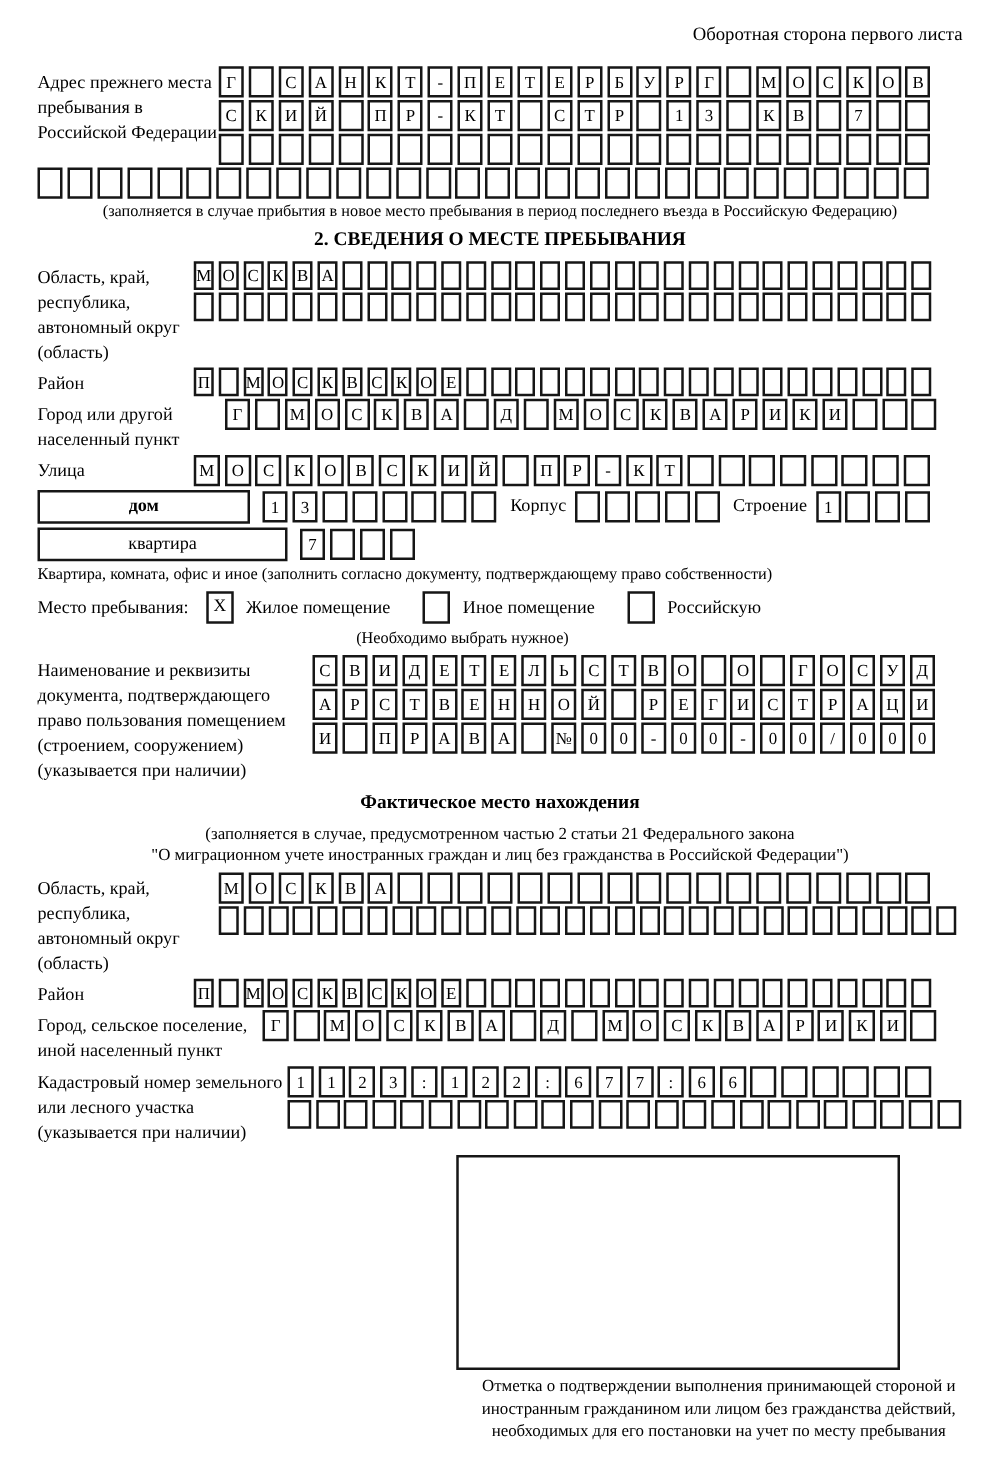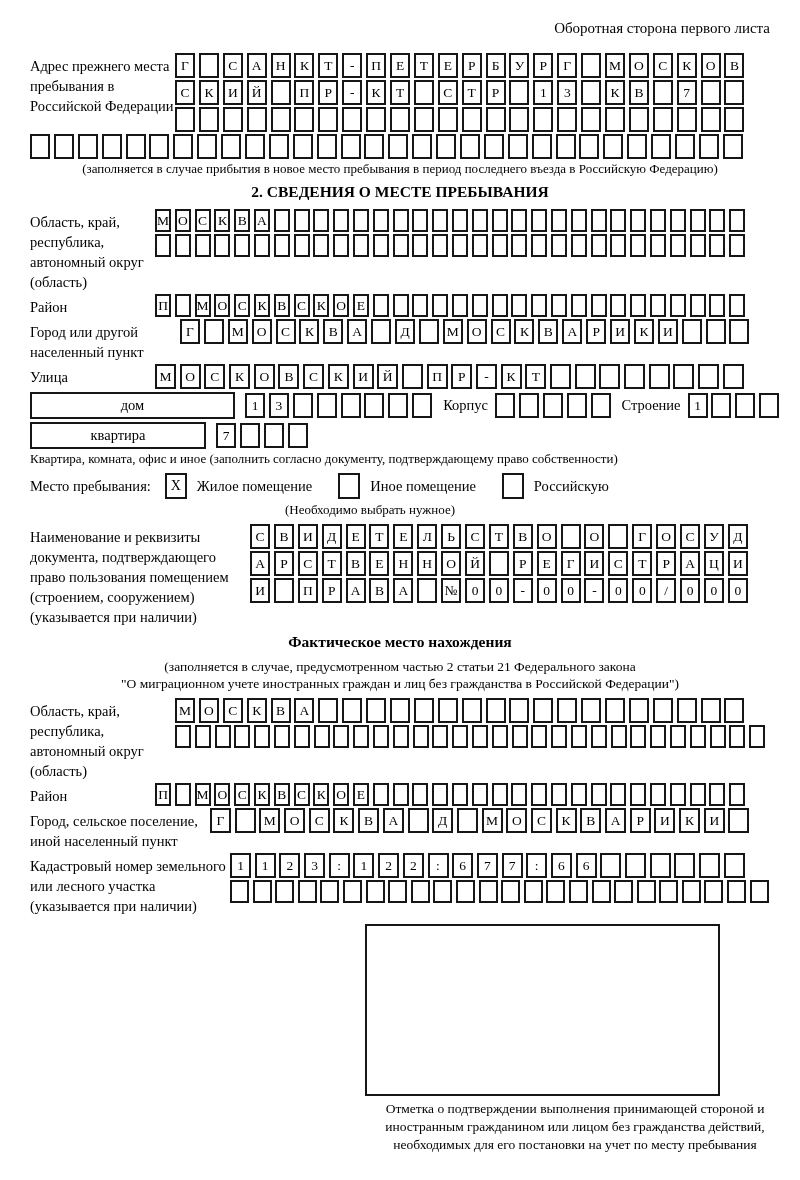--- a/index.html
+++ b/index.html
@@ -34,21 +34,21 @@
   .p23 .cell { width:19px; height:23px; margin-right:3.6px; }
 
   .note { font-size:13px; text-align:center; margin:2px 0 4px 0; }
   .sec-title { font-size:15.5px; font-weight:bold; text-align:center; margin:6px 0 8px 0; }
 
   .houserow, .aptrow { display:flex; align-items:center; margin:3px 0 2px 0; }
   .bigbox {
     border:2px solid #161616; height:27px; display:flex; align-items:center;
     justify-content:center; font-size:14.5px; margin-right:10px; flex:0 0 auto;
   }
-  .bb170 { width:205px; } .bb200 { width:176px;text-align:right; }
+  .bb170 { width:170px;font-weight:bold; } .bb200 { width:200px;text-align:right; }
   .inline-label { font-size:14.5px; margin:0 7px 0 7px; }
 
   .stayrow { display:flex; align-items:center; margin:6px 0 2px 0; font-size:14.5px; }
   .chk {
     width:22px; height:26px; border:2px solid #161616; display:flex;
     align-items:center; justify-content:center; font-size:14px; flex:0 0 auto;
   }
   .stay-label { margin-right:14px; }
   .opt { margin:0 26px 0 10px; }
   .choose-note { font-size:13px; margin:3px 0 4px 210px; width:260px; text-align:center; }

